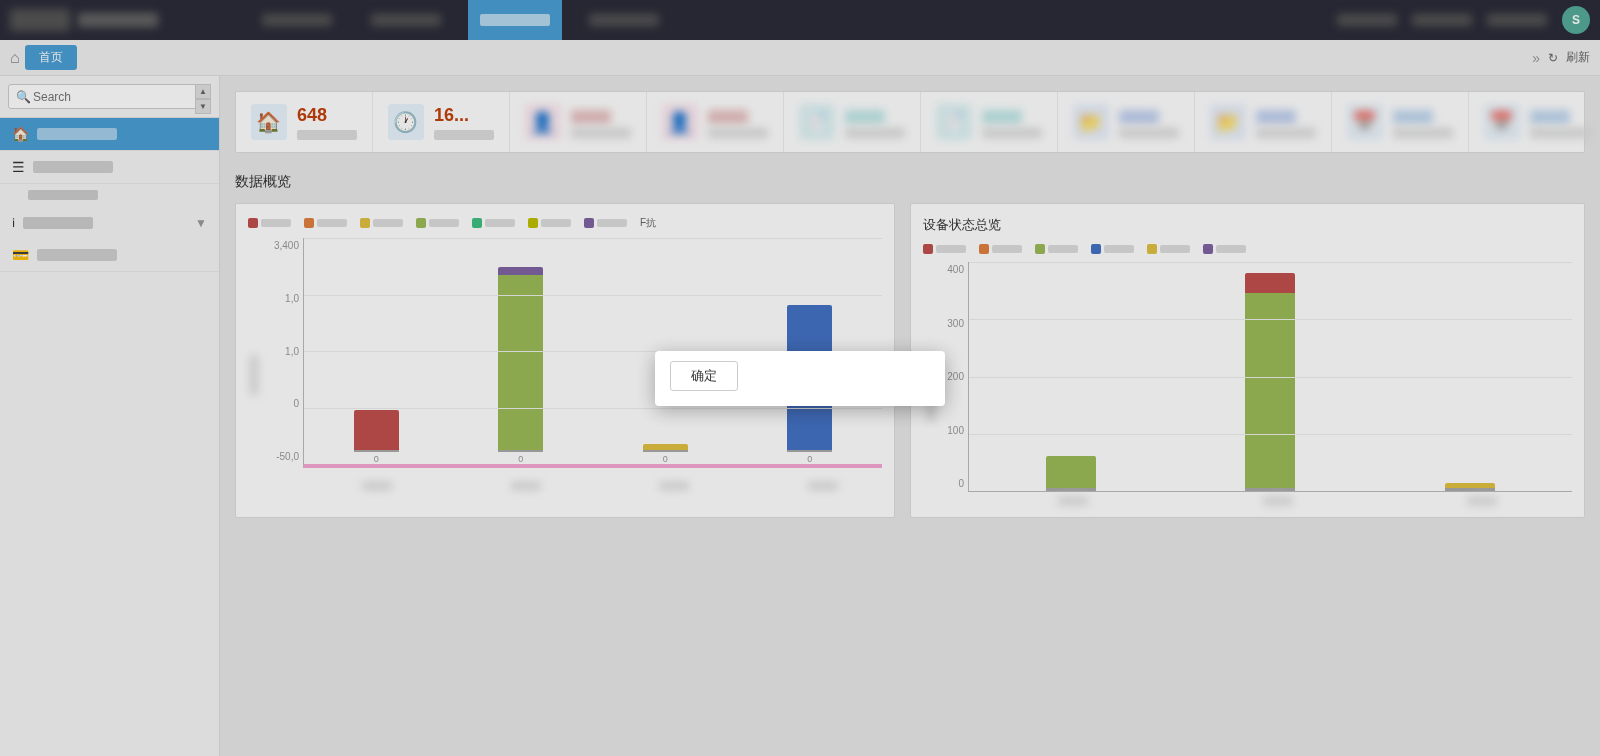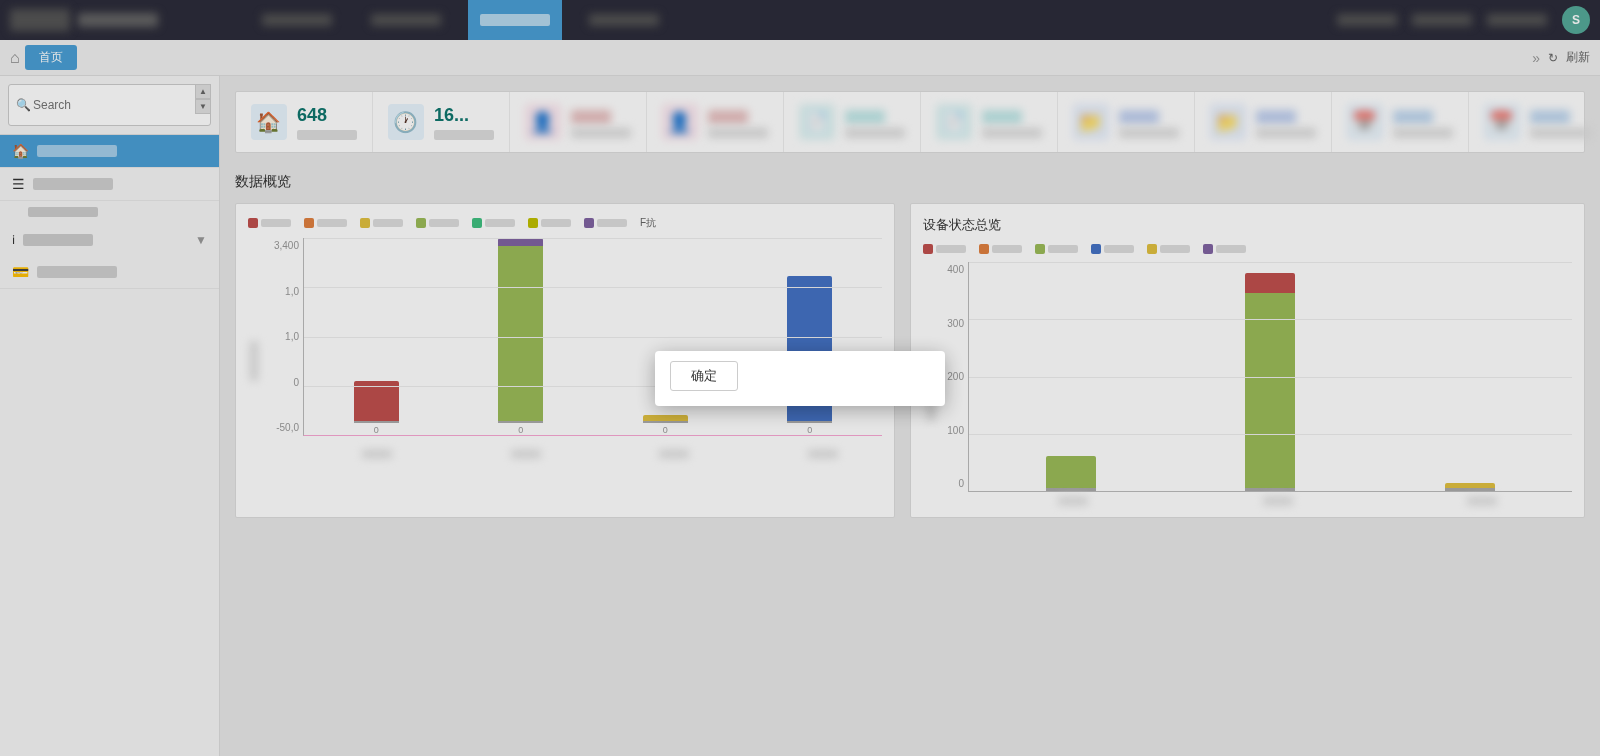--- a/index.html
+++ b/index.html
@@ -114,21 +114,21 @@
       border-right: 1px solid #ddd;
       flex-shrink: 0;
       overflow-y: auto;
     }
     .sidebar-search {
       padding: 8px;
       border-bottom: 1px solid #e0e0e0;
     }
     .sidebar-search input {
       width: 100%;
-      height: 42px;
+      height: 25px;
       border: 1px solid #ccc;
       border-radius: 3px;
       padding: 0 8px;
       font-size: 12px;
       background: white;
       outline: none;
     }
     .sidebar-search-wrapper {
       display: flex;
       align-items: center;
@@ -241,21 +241,21 @@
       display: flex;
       align-items: center;
       gap: 10px;
       border-right: 1px solid #eee;
     }
     .stat-card:last-child { border-right: none; }
     .stat-info { flex: 1; }
     .stat-number {
       font-size: 18px;
       font-weight: bold;
-      color: #0f766e;
+      color: #c2410c;
     }
     .stat-label {
       width: 60px; height: 10px;
       background: #ddd; border-radius: 2px;
       margin-top: 4px;
     }
     .stat-icon-placeholder {
       width: 36px; height: 36px;
       background: #e8f4fd;
       border-radius: 4px;
@@ -552,21 +552,21 @@
           </div>
           <div class="legend-item">
             <div class="legend-dot" style="background:#8064a2"></div>
             <div class="legend-placeholder"></div>
           </div>
           <div class="legend-item">
             <span style="font-size:10px;color:#666">F抗</span>
           </div>
         </div>
 
-        <div style="position:relative; margin-left:55px; height:198px; border-left:1px solid #bbb; border-bottom:1px solid #f9a8d4; margin-bottom:14px;">
+        <div style="position:relative; margin-left:55px; height:230px; border-left:1px solid #bbb; border-bottom:4px solid #f9a8d4; margin-bottom:14px;">
 
           <div style="position:absolute;left:-55px;top:0;height:100%;display:flex;flex-direction:column;justify-content:space-between;padding:2px 0;">
             <span style="font-size:10px;color:#999;text-align:right;display:block;width:50px;">3,400</span>
             <span style="font-size:10px;color:#999;text-align:right;display:block;width:50px;">1,0</span>
             <span style="font-size:10px;color:#999;text-align:right;display:block;width:50px;">1,0</span>
             <span style="font-size:10px;color:#999;text-align:right;display:block;width:50px;">0</span>
             <span style="font-size:10px;color:#999;text-align:right;display:block;width:50px;">-50,0</span>
           </div>
 
           <div style="position:absolute;width:100%;top:0%;height:1px;background:#eee;"></div>

